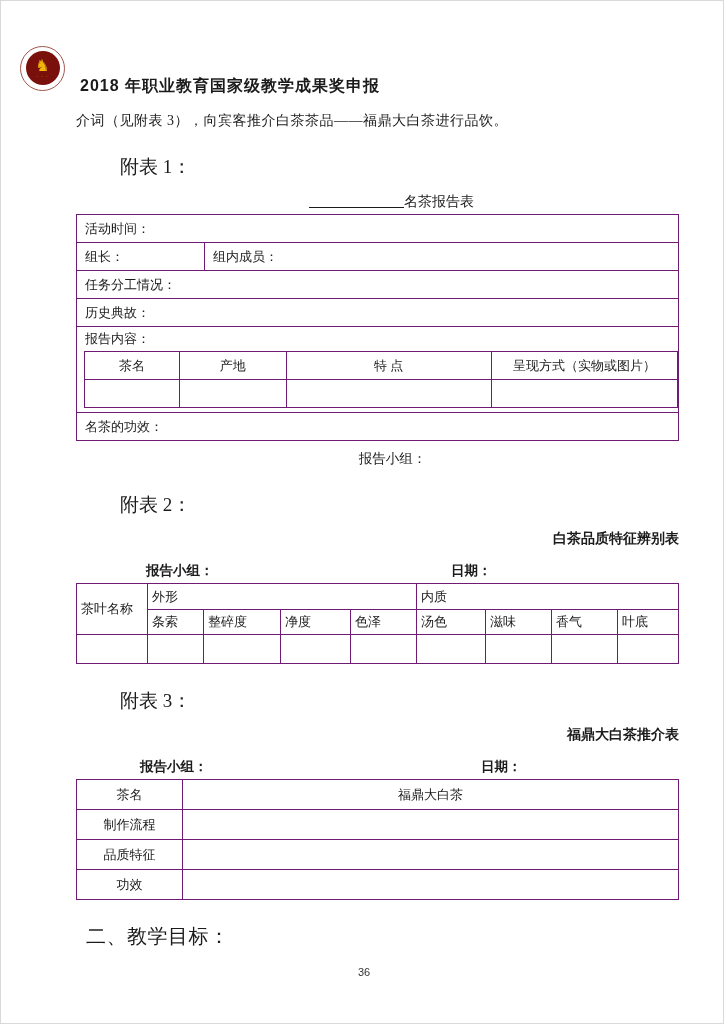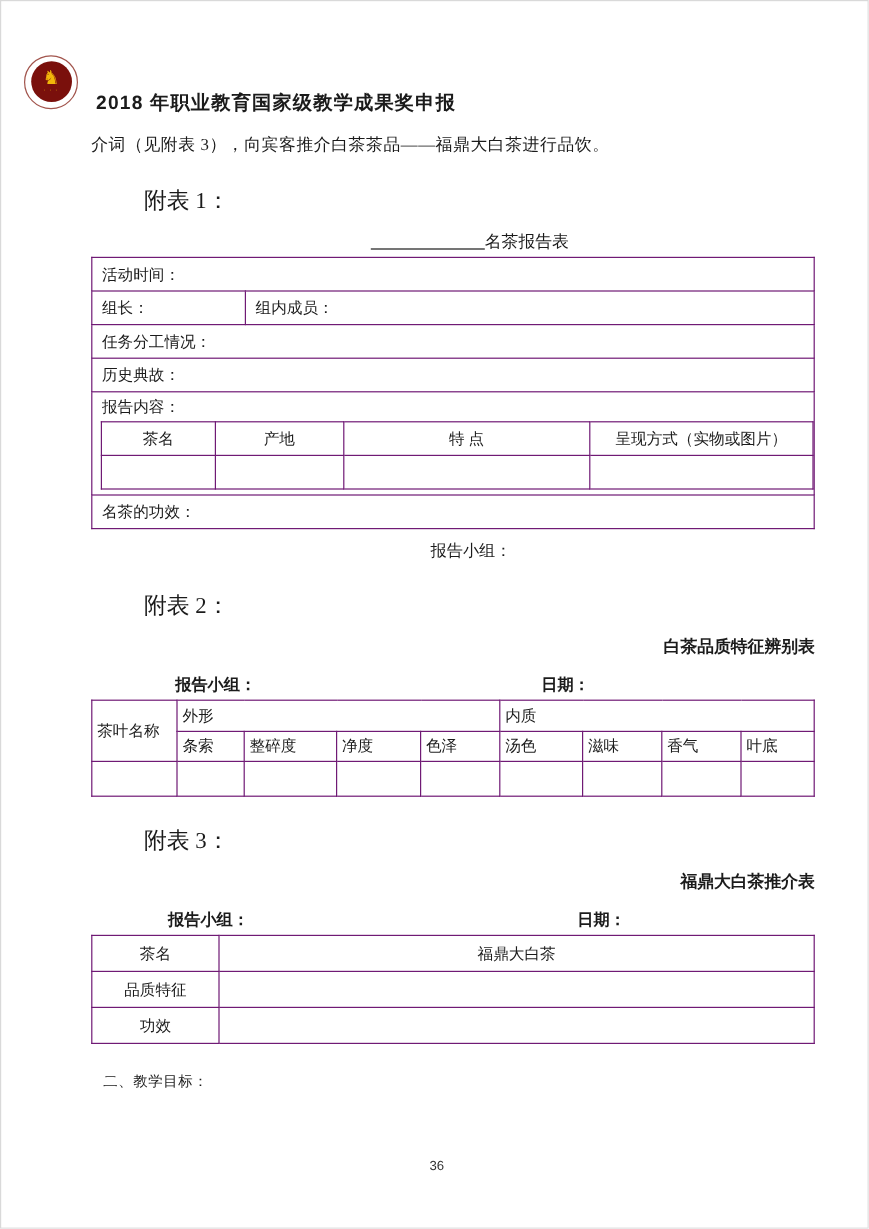--- a/index.html
+++ b/index.html
@@ -96,21 +96,21 @@
   .t2 td { text-align: left; padding: 3px 4px; }
   .t2 .r-group td { height: 26px; }
   .t2 .r-sub td   { height: 17px; }
   .t2 .r-empty td { height: 29px; }
 
   
   .t3 td { height: 30px; }
   .t3 .lbl { text-align: center; }
   .t3 .val { text-align: center; }
 
-  .sec2-heading { font-size: 12px; margin-top: 23px; letter-spacing: 0.5px; }
+  .sec2-heading { font-size: 20px; margin-top: 23px; letter-spacing: 0.5px; }
 
   .page-number {
     position: absolute; left: 4px; right: 0; bottom: 46px;
     text-align: center;
     font-family: "Liberation Sans", sans-serif;
     font-size: 11px; color: #333;
   }
 </style>
 </head>
 <body>
@@ -253,20 +253,24 @@
       <colgroup>
           <col style="width:106px">
           <col>
         </colgroup>
       <tbody>
           <tr>
         <td class="lbl">茶名</td>
         <td class="val">福鼎大白茶</td>
       </tr>
       <tr>
+        <td class="lbl">制作流程</td>
+        <td class="val"></td>
+      </tr>
+      <tr>
         <td class="lbl">品质特征</td>
         <td class="val"></td>
       </tr>
       <tr>
         <td class="lbl">功效</td>
         <td class="val"></td>
       </tr>
     </tbody>
       </table>
 

